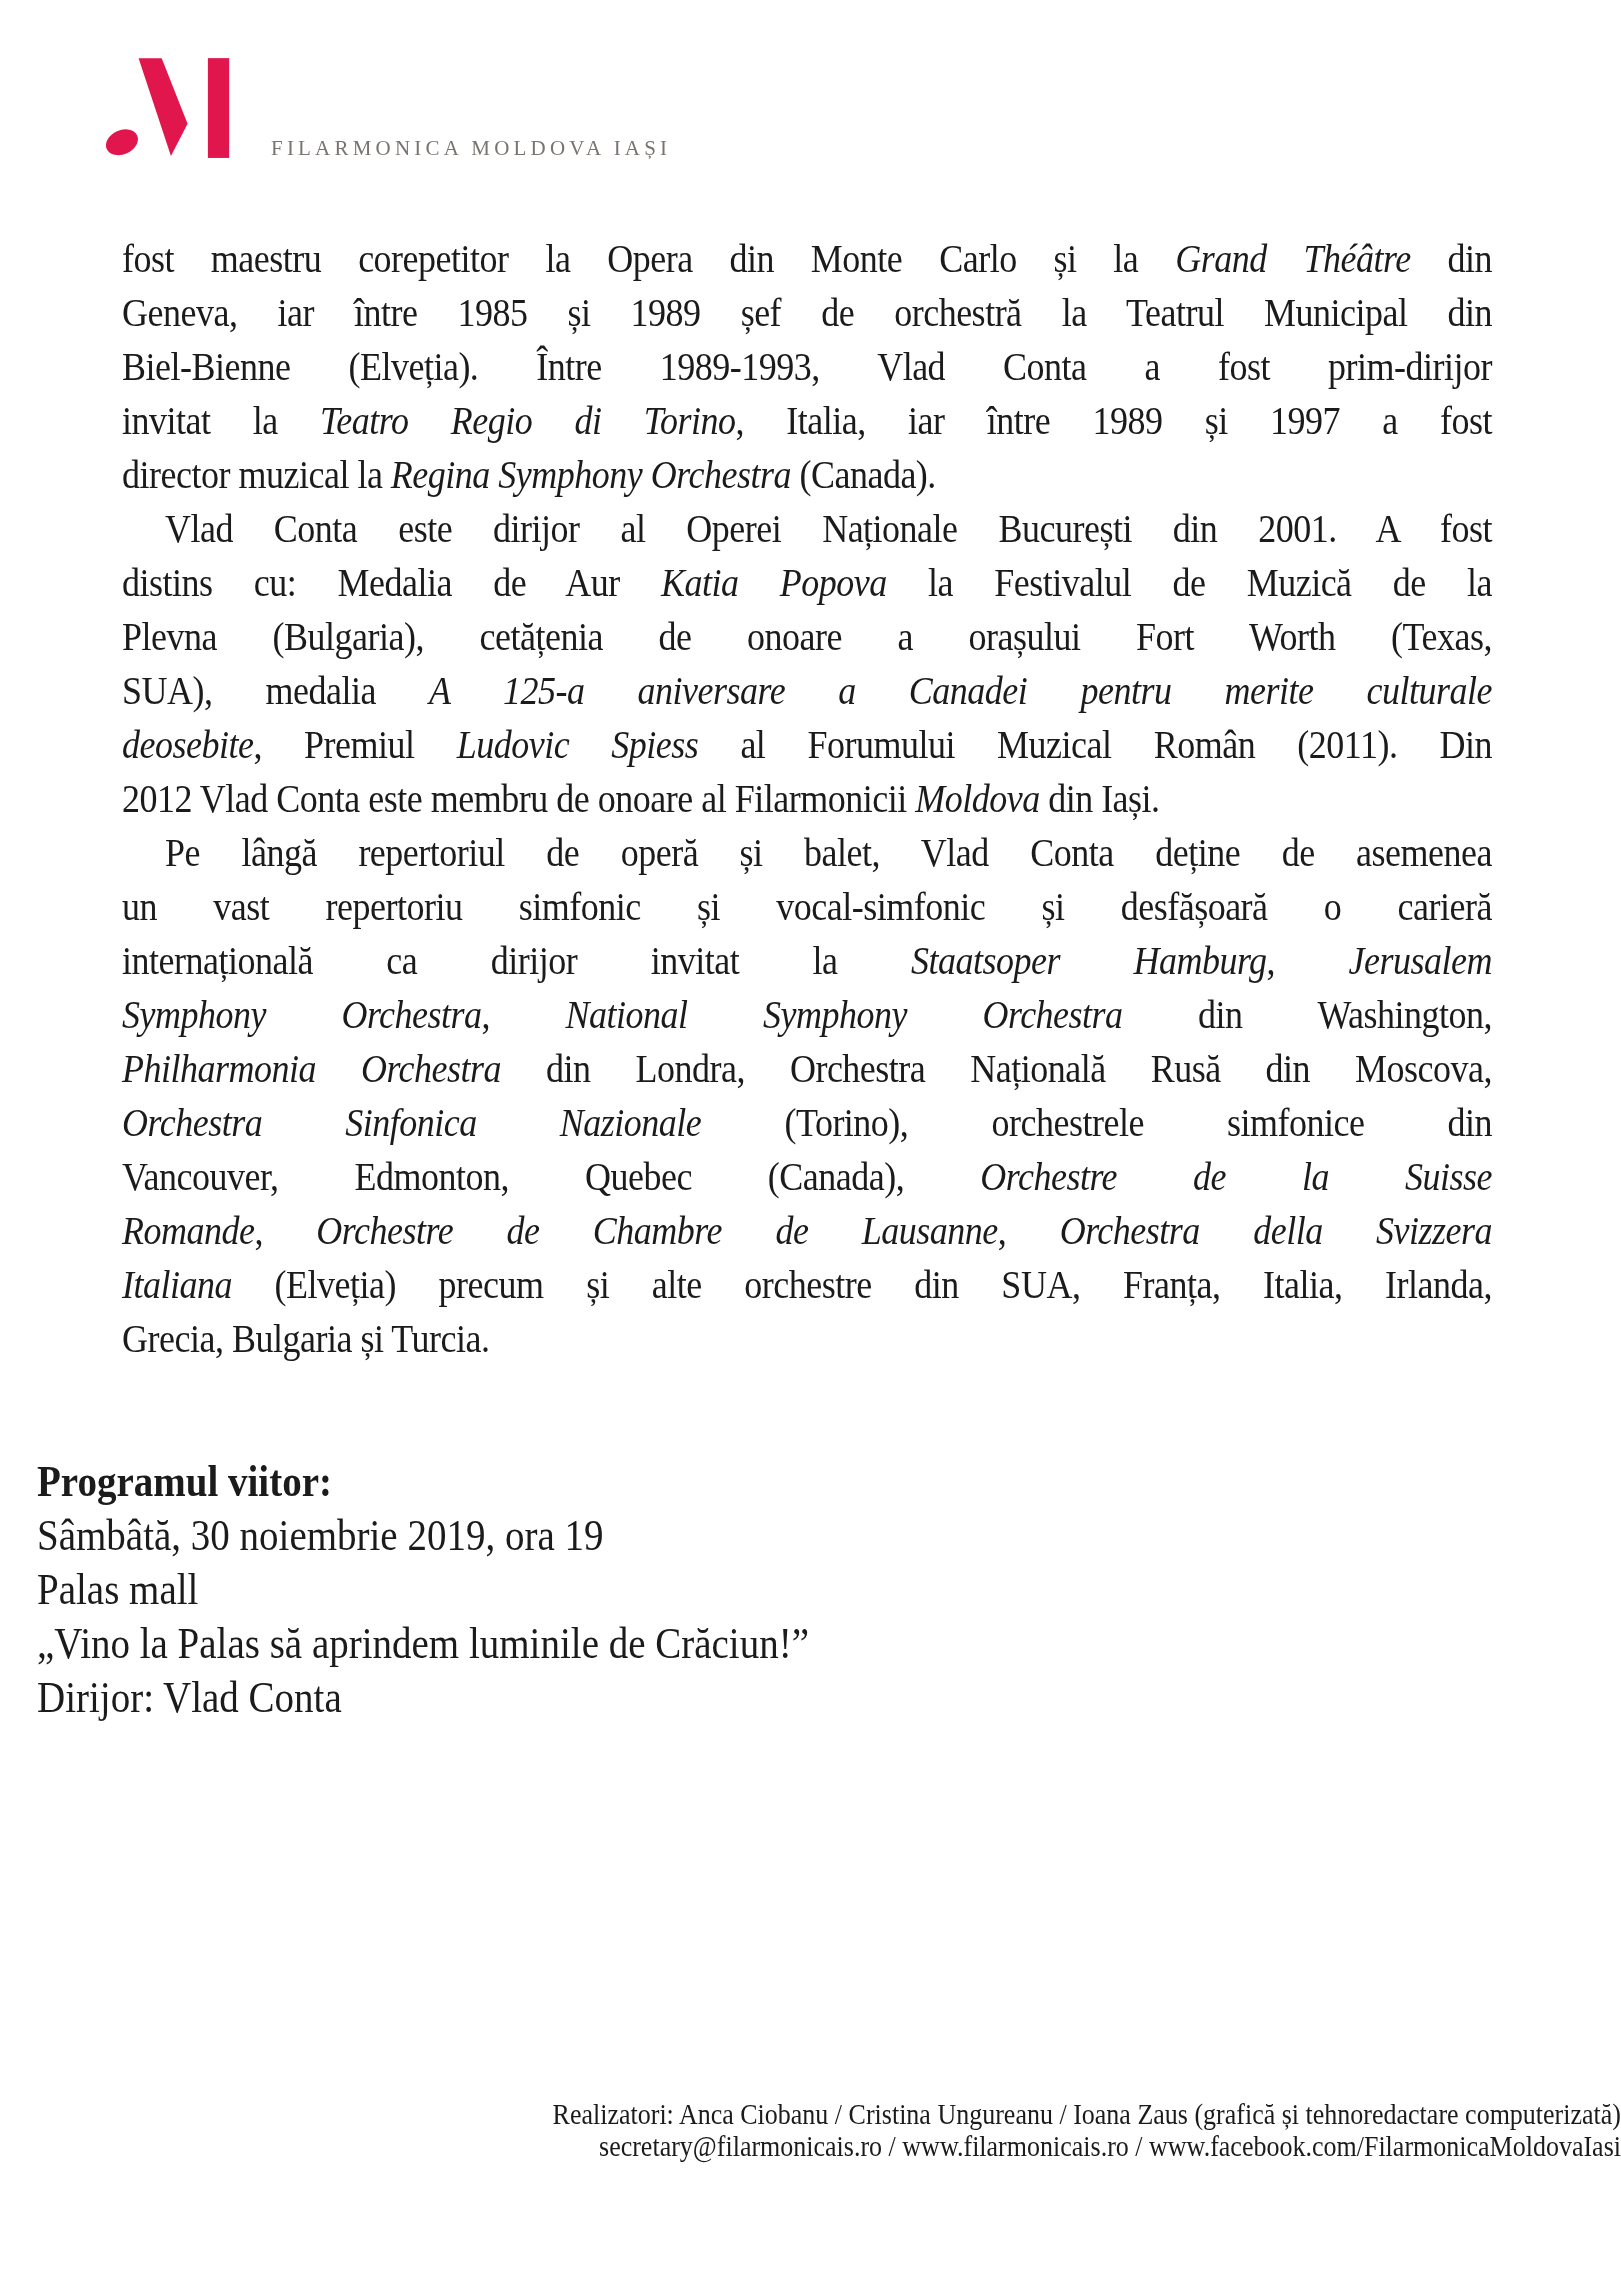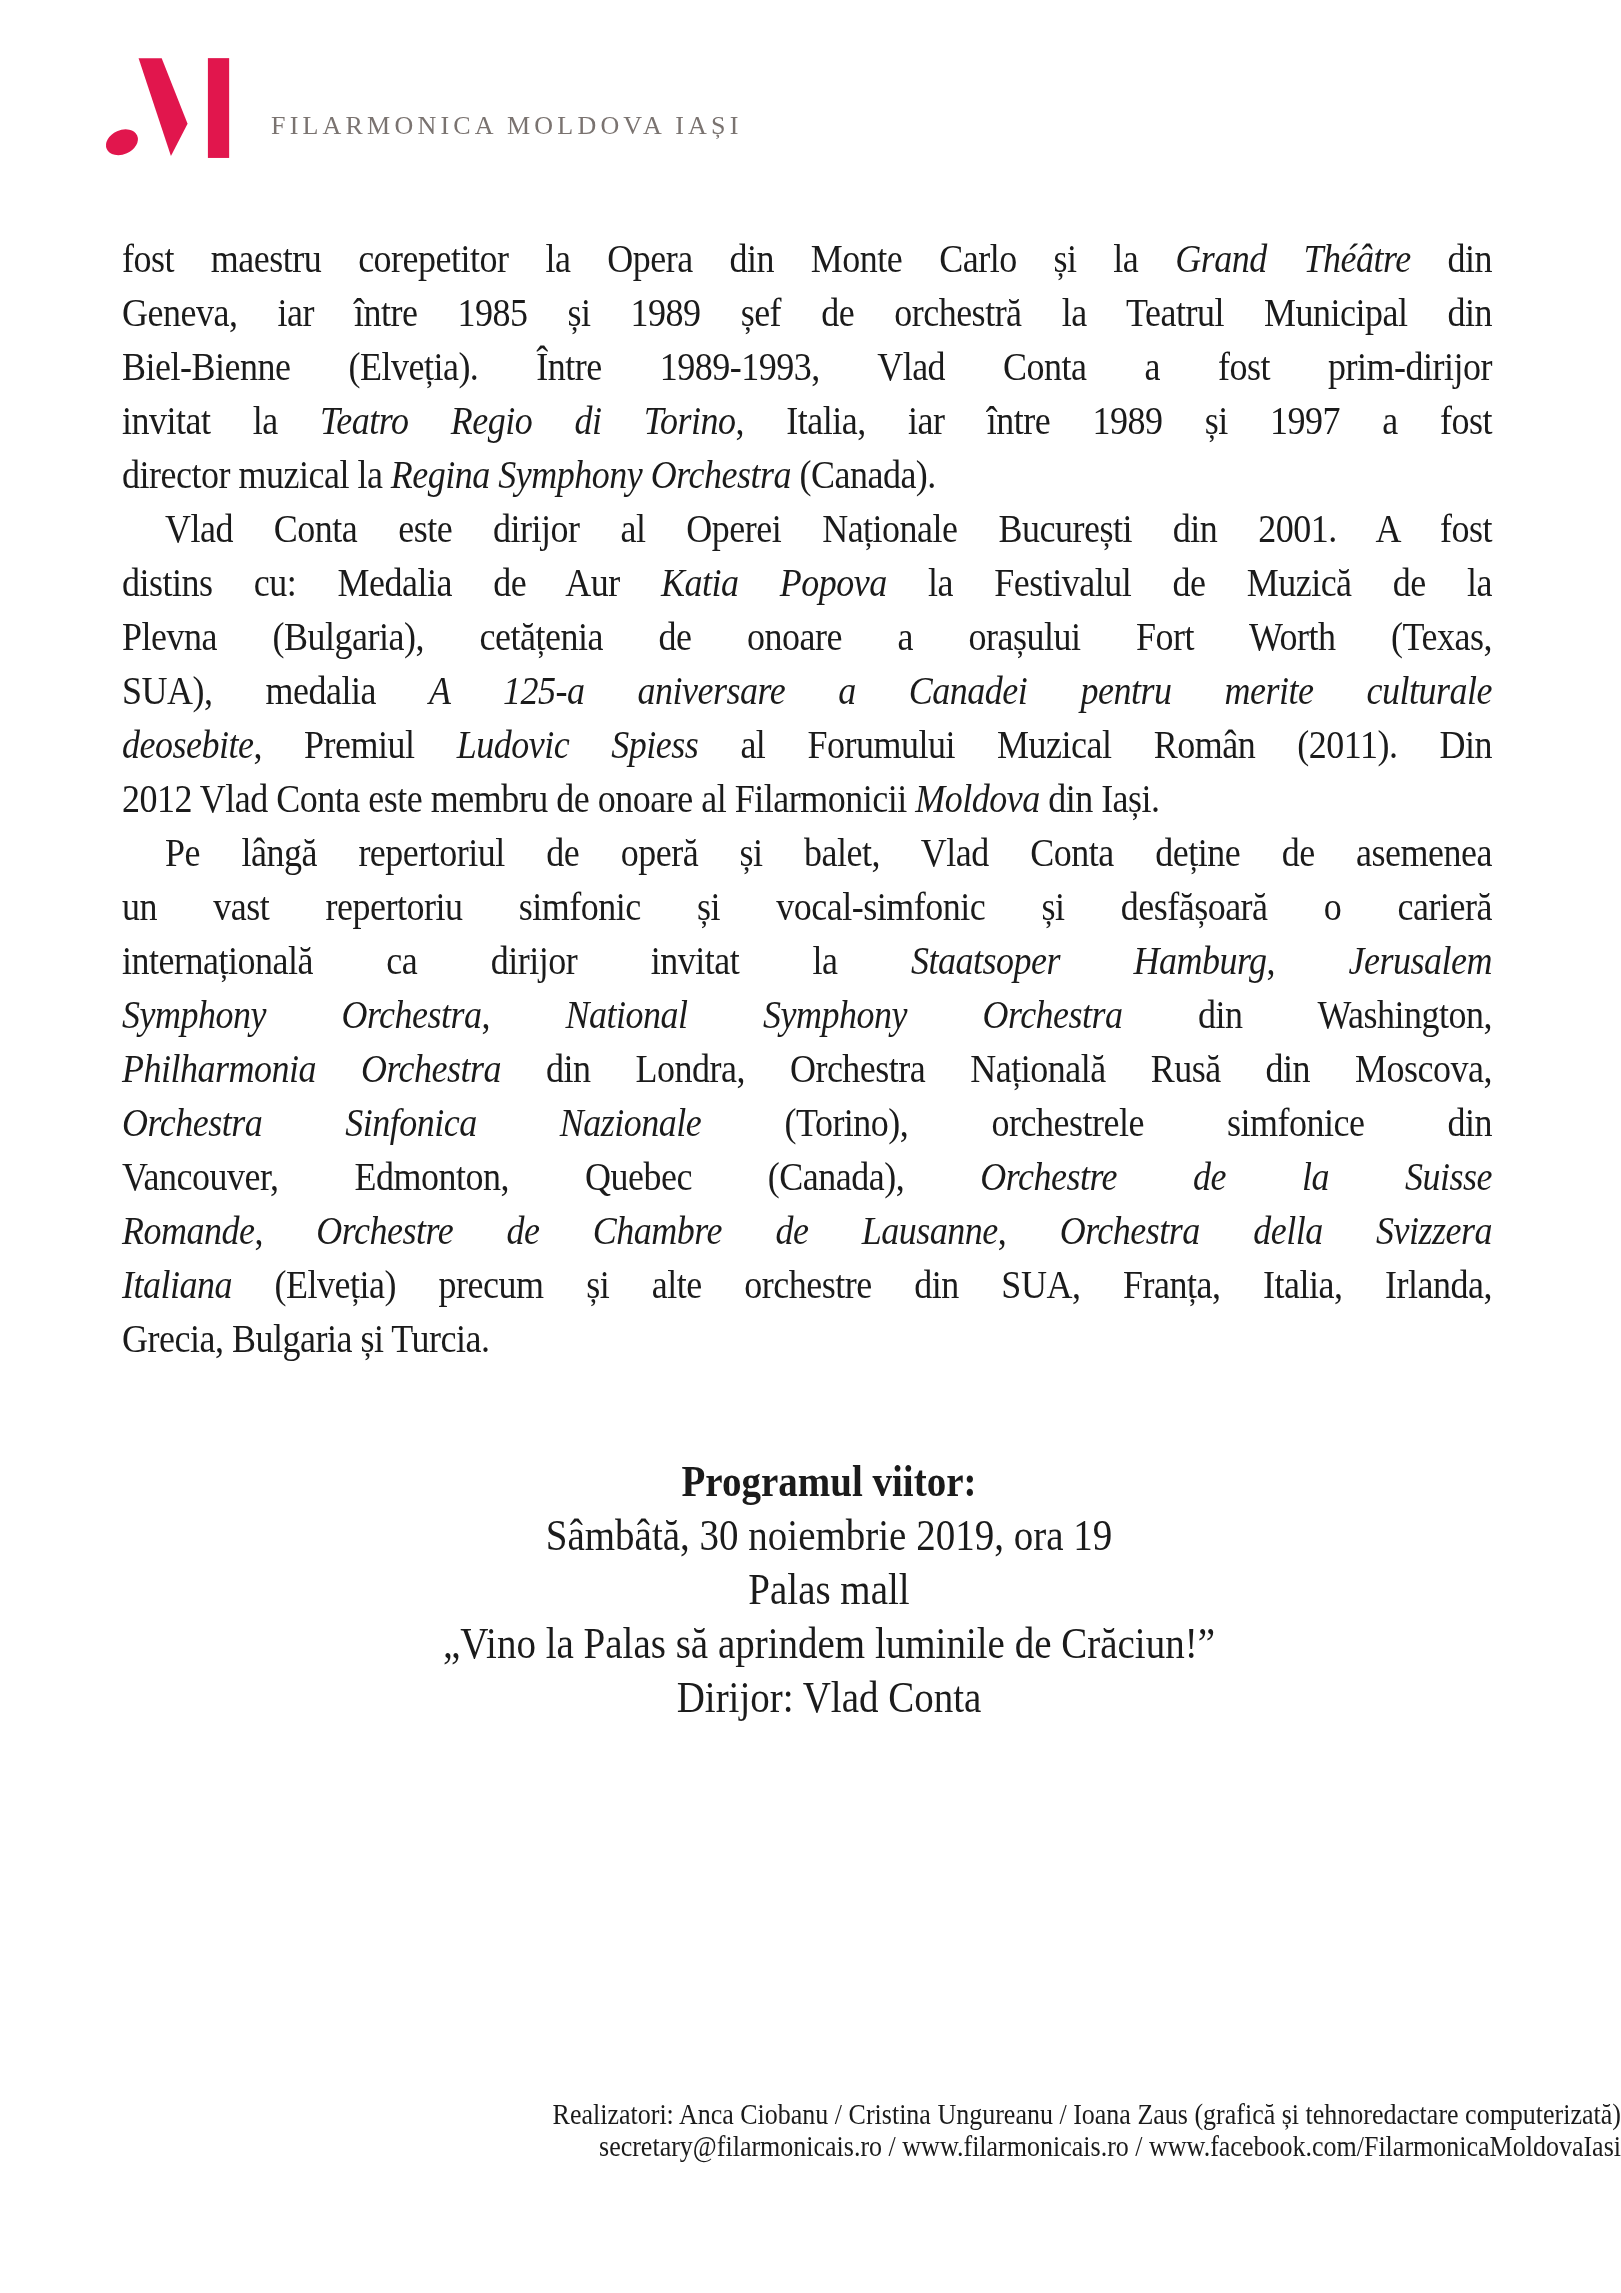--- a/index.html
+++ b/index.html
@@ -19,22 +19,22 @@
     position: absolute;
     left: 97px;
     top: 56px;
     width: 134px;
     height: 105px;
   }
   .logo svg { display: block; width: 100%; height: 100%; }
   .brand {
     position: absolute;
     left: 271px;
-    top: 111px;
-    font-size: 26px;
+    top: 136px;
+    font-size: 21px;
     letter-spacing: 4.2px;
     white-space: nowrap;
     text-align: right;
   }
 
   
   .bio {
     position: absolute;
     left: 122px;
     top: 212px;
@@ -56,21 +56,21 @@
   }
   .text-line.indent { text-indent: 43px; }
   em { font-style: italic; }
 
   
   .program {
     position: absolute;
     left: 0;
     right: 0;
     top: 1455px;
-    text-align: center;
+    text-align: left;
     font-size: 39px;
     line-height: 54px;
     margin-left: 37px;
   }
   .program-title {
     font-weight: bold;
     transform: scaleY(1.12);
     transform-origin: 50% 55%;
   }
   .program-line {

